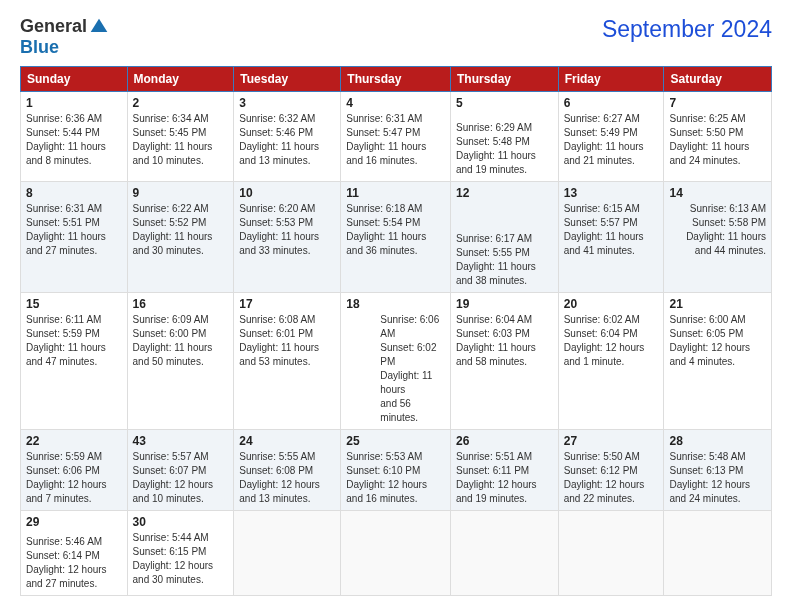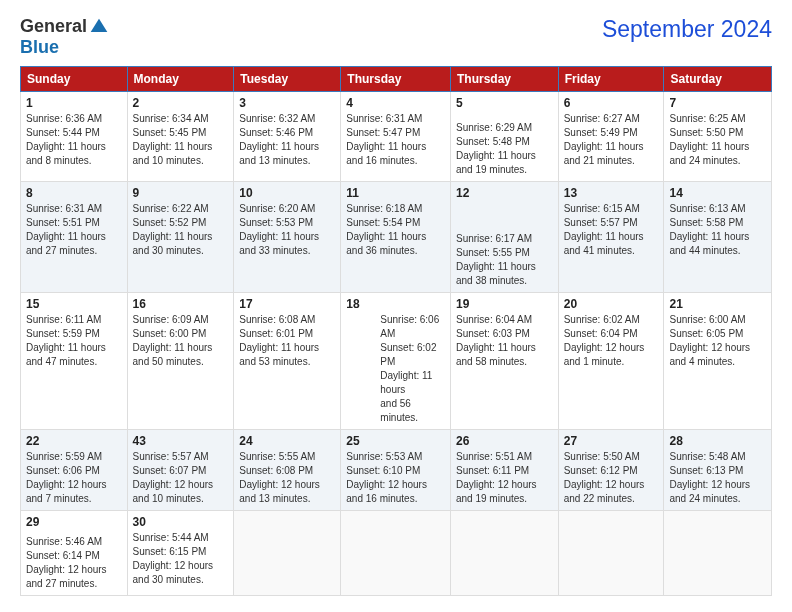--- a/index.html
+++ b/index.html
@@ -223,21 +223,21 @@
           </td>
           <td>
             <span class="day-num">13</span>
             <div class="day-info" style="white-space: pre-line;">Sunrise: 6:15 AM
 Sunset: 5:57 PM
 Daylight: 11 hours
 and 41 minutes.</div>
           </td>
           <td>
             <span class="day-num">14</span>
-            <div class="day-info" style="white-space: pre-line;">Sunrise: 6:13 AM
+            <div class="day-info" style="white-space: pre-line; text-align: right;">Sunrise: 6:13 AM
 Sunset: 5:58 PM
 Daylight: 11 hours
 and 44 minutes.</div>
           </td>
         </tr>
         <tr>
           <td>
             <span class="day-num">15</span>
             <div class="day-info" style="white-space: pre-line;">Sunrise: 6:11 AM
 Sunset: 5:59 PM

